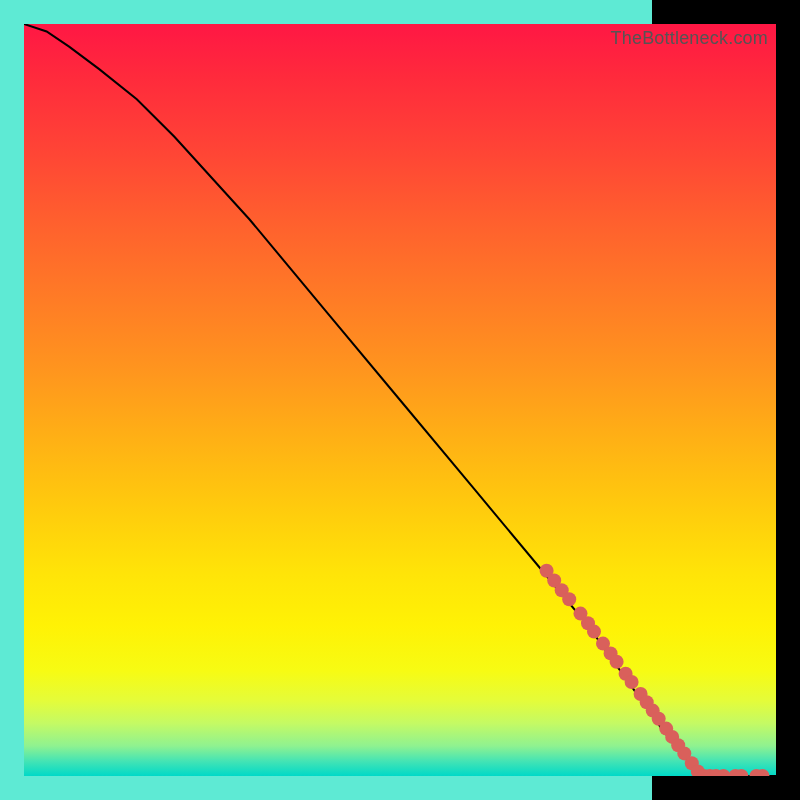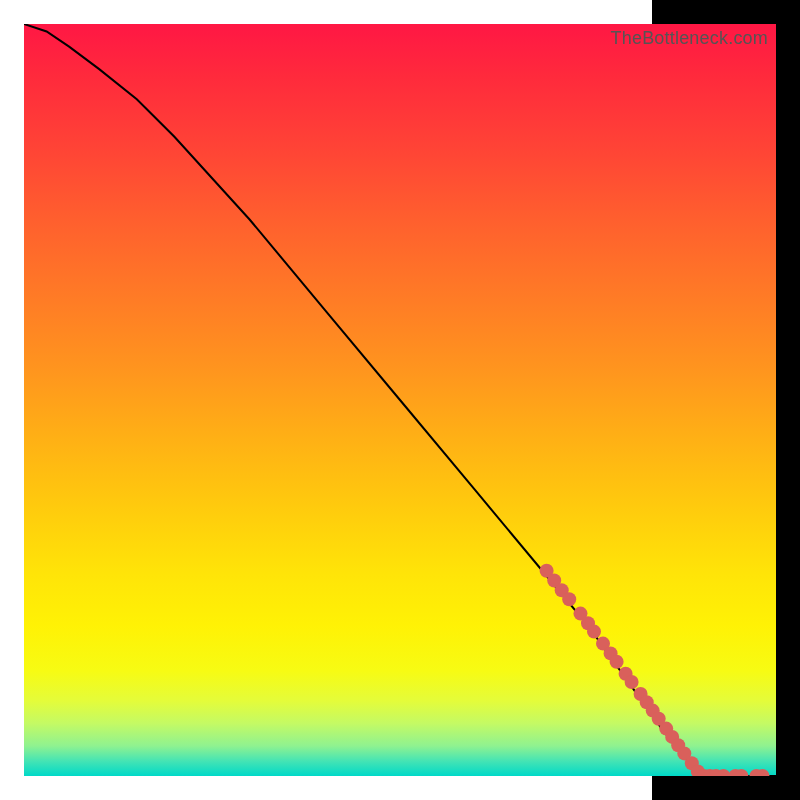--- a/index.html
+++ b/index.html
@@ -8,21 +8,21 @@
     width: 800px;
     height: 800px;
     background: #000;
     overflow: hidden;
     font-family: Arial, Helvetica, sans-serif;
   }
   .stage {
     position: relative;
     width: 652px;
     height: 800px;
-    background: #ffffff;
+    background: #5eead4;
   }
   .plot {
     position: absolute;
     left: 24px;
     top: 24px;
     width: 752px;
     height: 752px;
     overflow: hidden;
   }
   .gradient {

